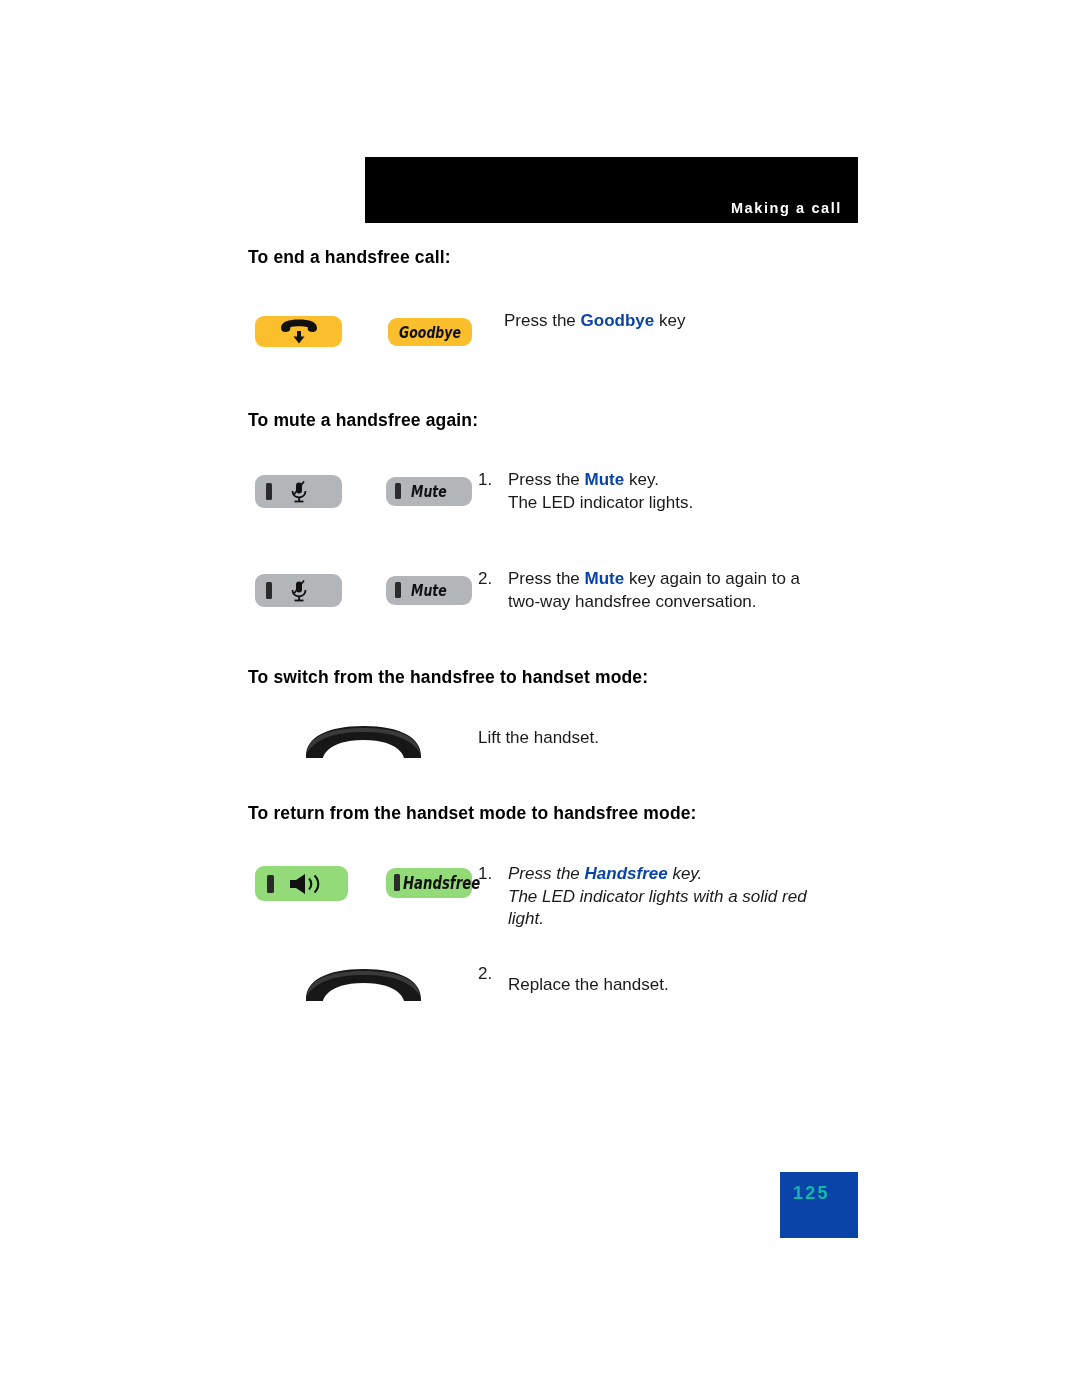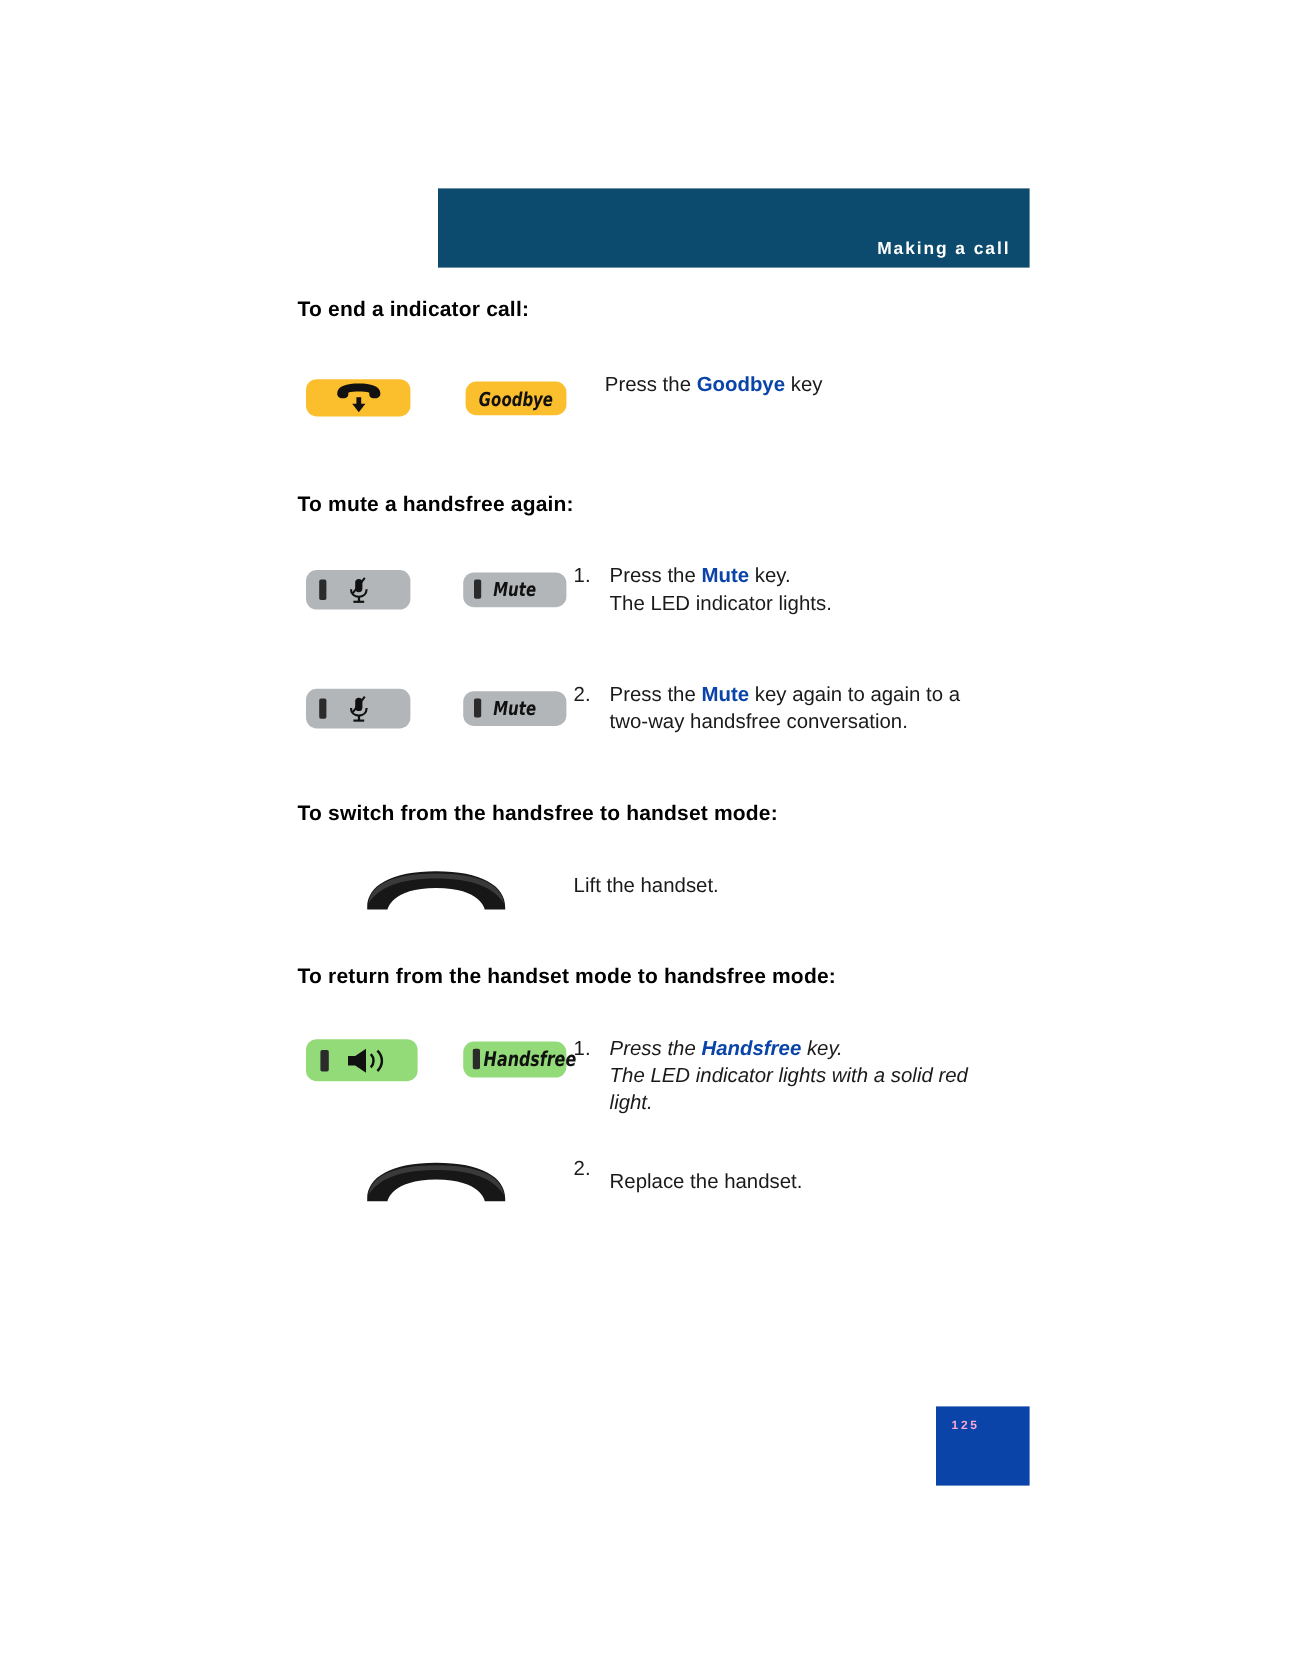--- a/index.html
+++ b/index.html
@@ -22,21 +22,21 @@
     background: #ffffff;
   }
 
   
   .header-band {
     position: absolute;
     left: 365px;
     top: 157px;
     width: 493px;
     height: 66px;
-    background: #0c4a6e;
+    background: #000000;
   }
   .header-title {
     position: absolute;
     right: 16px;
     bottom: 7px;
     color: #ffffff;
     font-size: 14.5px;
     font-weight: bold;
     letter-spacing: 1.6px;
     white-space: nowrap;
@@ -117,36 +117,36 @@
     left: 780px;
     top: 1172px;
     width: 78px;
     height: 66px;
     background: #0A44A8;
   }
   .page-num {
     position: absolute;
     left: 13px;
     top: 11px;
-    color: #f9a8d4;
-    font-size: 10px;
+    color: #14b8a6;
+    font-size: 18px;
     font-weight: bold;
     letter-spacing: 2.2px;
   }
 </style>
 </head>
 <body>
 
 <div class="page">
 
   <div class="header-band">
     <div class="header-title">Making a call</div>
   </div>
 
-  <div class="heading" style="top:247px;">To end a indicator call:</div>
+  <div class="heading" style="top:247px;">To end a handsfree call:</div>
 
   <div class="pill orange" style="left:255px; top:316px; width:87px; height:31px;">
     <div class="icon-wrap" style="left:22px; top:3px; width:44px; height:25px;">
       <svg width="44" height="25" viewBox="0 0 44 25">
         <path d="M4,9 C4,2.5 12,0.5 22,0.5 C32,0.5 40,2.5 40,9 C40,12 37.5,13.5 34,12.8
                  C31,12.2 30.5,10.5 30.8,8.2 C26.5,7 17.5,7 13.2,8.2 C13.5,10.5 13,12.2 10,12.8
                  C6.5,13.5 4,12 4,9 Z" fill="#111111"></path>
         <rect x="20" y="12" width="4" height="7" fill="#111111"></rect>
         <path d="M16.5,17.5 L27.5,17.5 L22,24.5 Z" fill="#111111"></path>
       </svg>

